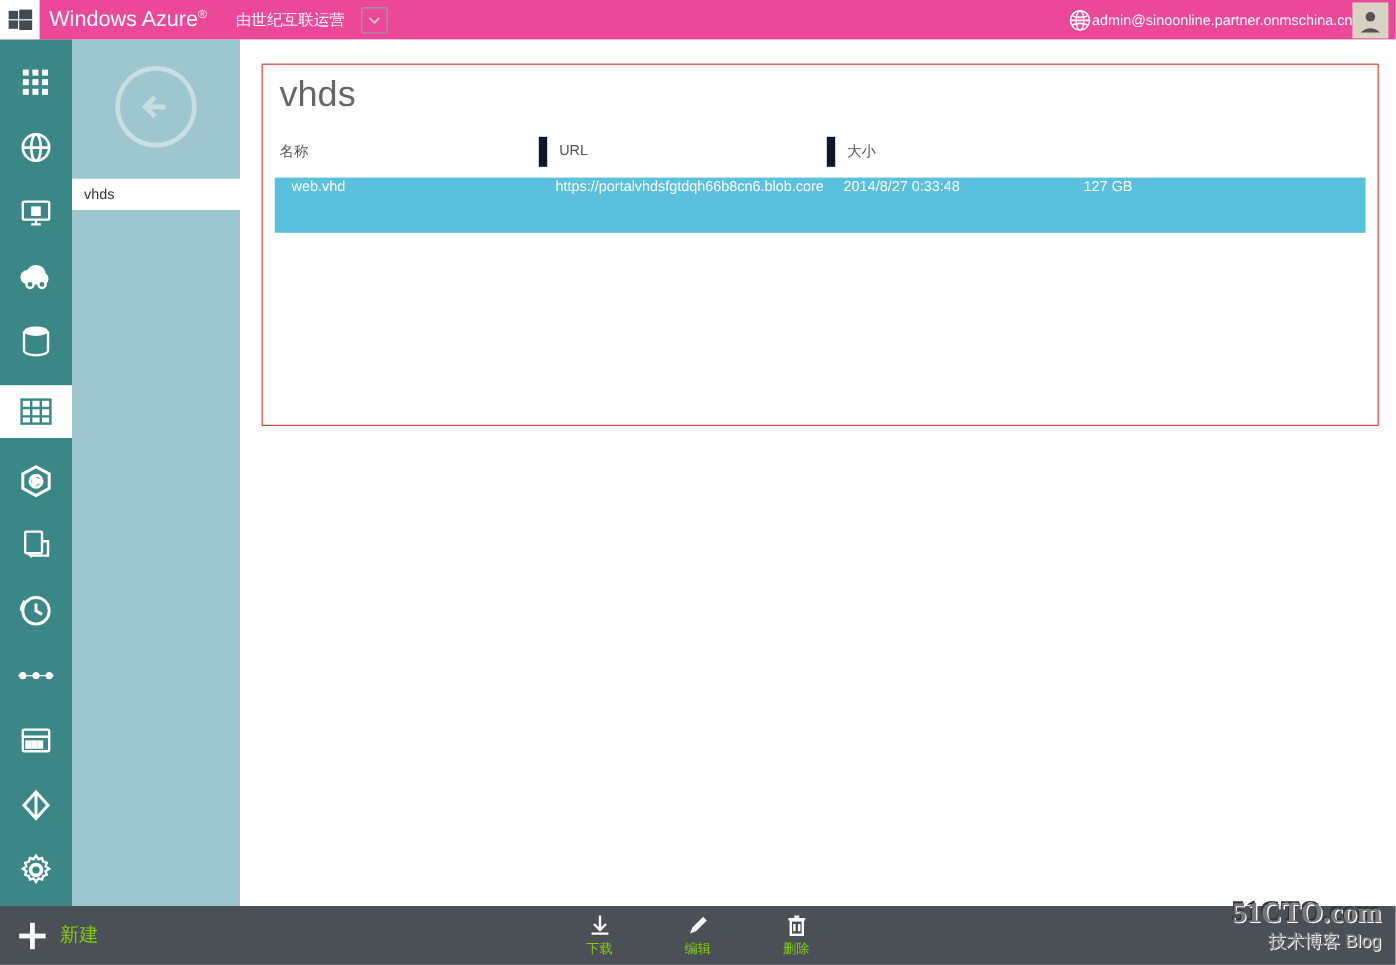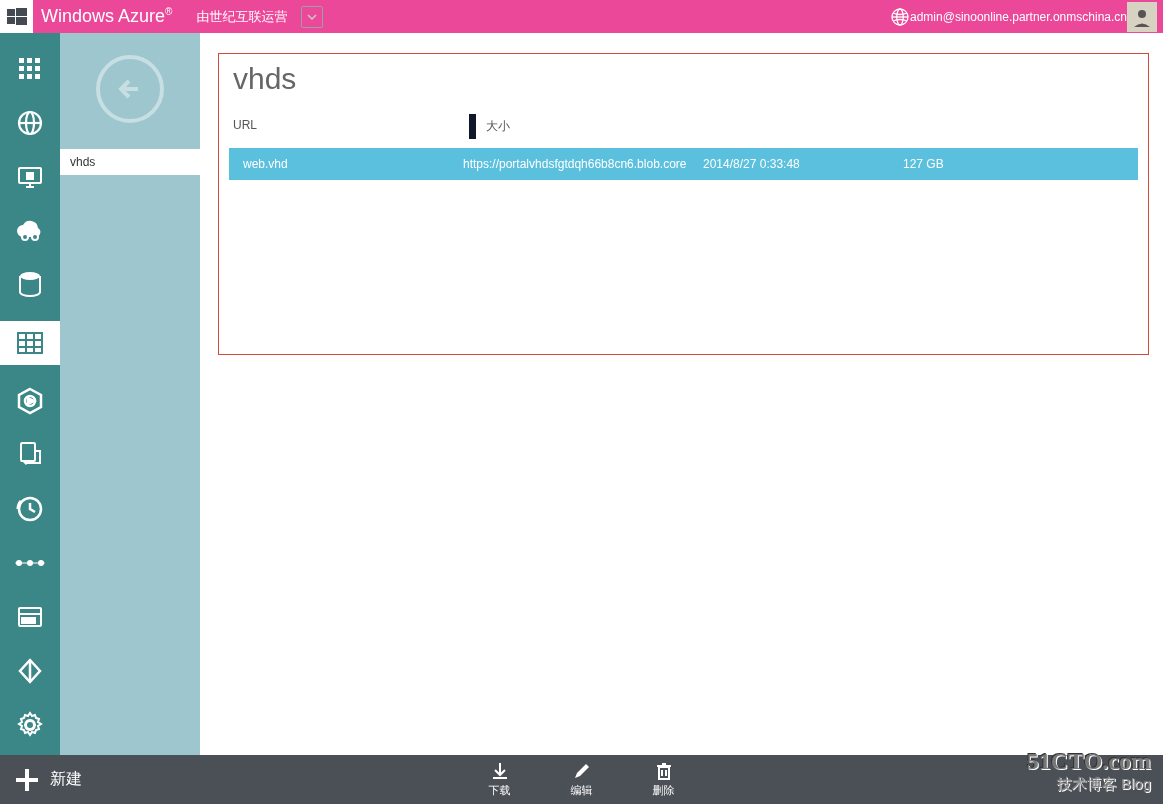--- a/index.html
+++ b/index.html
@@ -29,30 +29,30 @@
   .main { position:absolute; top:33px; left:200px; right:0; bottom:49px; background:#fff; padding:20px 14px 14px 18px; }
   .panel { border:1px solid #d24a3b; height:302px; padding:0 10px 10px 10px; }
   .page-title { font-size:30px; font-weight:300; color:#666; margin:8px 0 18px 4px; }
   .thead { display:flex; font-size:12px; color:#555; border-bottom:1px solid transparent; }
   .thead > div { padding:4px 0 4px 4px; }
   .thead > div + div { border-left:7px solid #0f172a; padding-left:10px;}
   .col-name { width:220px; }
   .col-url { width:240px; }
   .col-date { width:200px; }
   .col-size { flex:1; }
-  .trow { display:flex; align-items:center; height:32px; background:#5bc0de; color:#fff; font-size:12px; margin-top:8px; }
+  .trow { display:flex; height:46px; background:#5bc0de; color:#fff; font-size:12px; margin-top:8px; }
   .trow > div { padding-left:14px; }
   .trow .col-name { width:220px; }
   .trow .col-url { width:240px; }
   .trow .col-date { width:200px; }
   .trow .col-size { flex:1; }
   
   .arrow-annot { position:absolute; top:33px; right:84px; pointer-events:none; }
   
-  .bottombar { position:absolute; left:0; right:0; bottom:0; height:49px; background:#4b4f56; color:#ffffff; display:flex; align-items:center; }
+  .bottombar { position:absolute; left:0; right:0; bottom:0; height:49px; background:#4b4f56; color:#84cc16; display:flex; align-items:center; }
   .newbtn { display:flex; align-items:center; gap:10px; padding-left:14px; cursor:pointer; }
   .bottom-actions { position:absolute; left:50%; transform:translateX(-50%); display:flex; gap:60px; }
   .bact { display:flex; flex-direction:column; align-items:center; font-size:11px; gap:2px; cursor:pointer; }
   
   .watermark { position:absolute; right:12px; bottom:10px; text-align:right; pointer-events:none; }
   .watermark .l1 { font-family: Georgia, serif; font-size:24px; font-weight:bold; color:#777; text-shadow:1px 1px 0 #fff, -1px -1px 0 #333; }
   .watermark .l2 { font-size:15px; color:#888; text-shadow:1px 1px 0 #fff; }
 </style>
 </head>
 <body>
@@ -213,20 +213,21 @@
         <polyline points="17,10 9,18 17,26" stroke="#c7dee3"></polyline>
       </svg>
   </div>
   <div class="col2-tab">vhds</div>
 </div>
 
 <div class="main">
   <div class="panel">
     <div class="page-title">vhds</div>
     <div class="thead">
+      <div class="col-name">名称</div>
       <div class="col-url">URL</div>
       <div class="col-size">大小</div>
     </div>
     <div class="trow">
       <div class="col-name">web.vhd</div>
       <div class="col-url">https://portalvhdsfgtdqh66b8cn6.blob.core</div>
       <div class="col-date">2014/8/27 0:33:48</div>
       <div class="col-size">127 GB</div>
     </div>
   </div>

